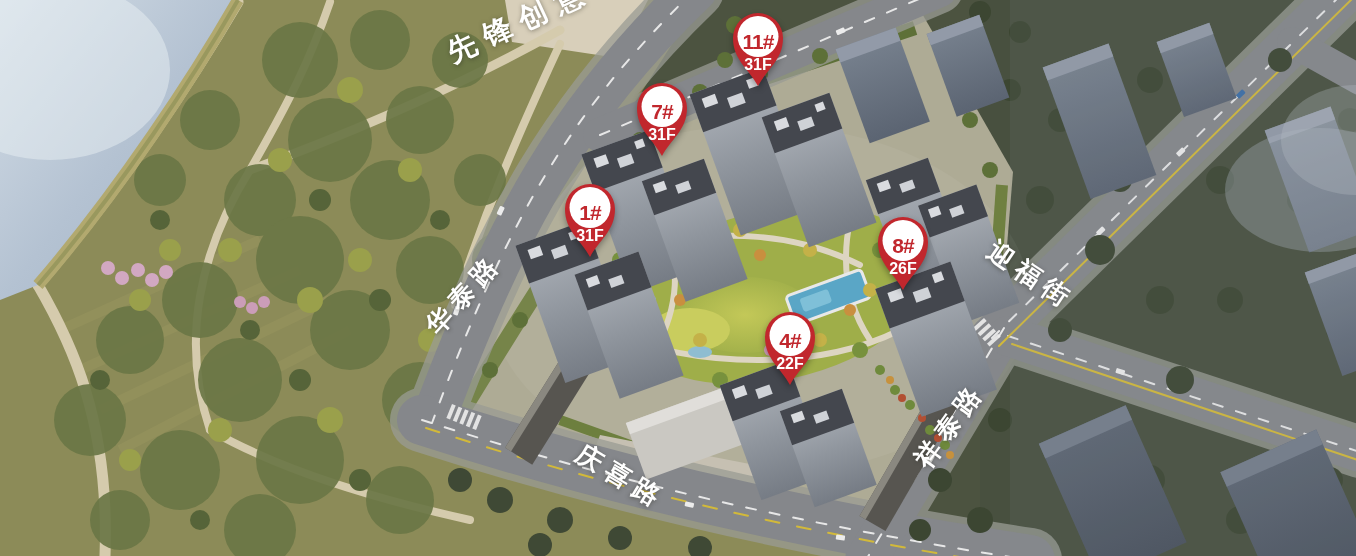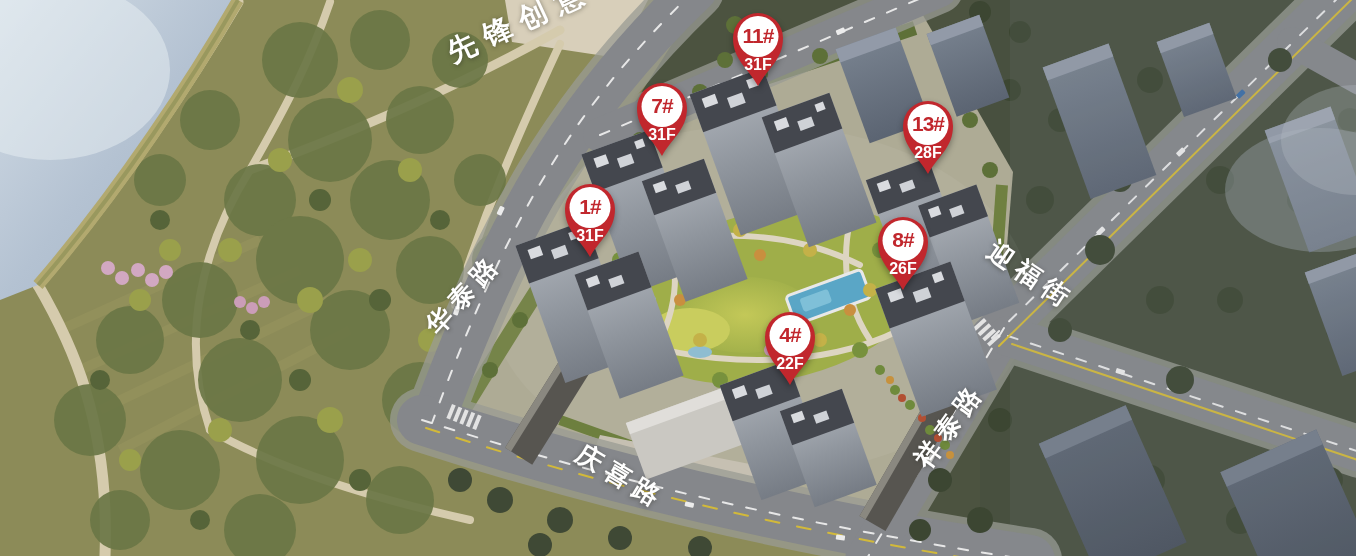--- a/index.html
+++ b/index.html
@@ -7,21 +7,21 @@
          font-family:"Liberation Sans","DejaVu Sans",sans-serif;}
   svg.bg{position:absolute;left:0;top:0;}
   .label-layer,.pin-layer{position:absolute;left:0;top:0;width:100%;height:100%;pointer-events:none;}
   .road-label{position:absolute;color:#fff;font-size:26px;font-weight:600;letter-spacing:7px;
       white-space:nowrap;text-shadow:0 1px 4px rgba(40,40,30,.5);
       transform:translate(-50%,-50%) rotate(var(--r,0deg));}
   .area-label{font-size:29px;letter-spacing:10px;font-weight:600;}
   .pin{position:absolute;width:56px;height:78px;transform:translate(-50%,-100%);
       filter:drop-shadow(0 3px 3px rgba(0,0,0,.35));pointer-events:auto;cursor:pointer;}
   .pin svg{position:absolute;left:0;top:0;}
-  .pin-num{position:absolute;top:11px;left:0;right:0;text-align:center;font-weight:700;
+  .pin-num{position:absolute;top:17px;left:0;right:0;text-align:center;font-weight:700;
       font-size:21px;color:#c1272d;letter-spacing:-1px;line-height:1.4;}
   .pin-floors{position:absolute;top:46px;left:0;right:0;text-align:center;font-weight:700;
       font-size:16px;color:#fff;}
 </style>
 </head>
 <body>
 
 <div class="stage">
 
 <svg class="bg" width="1356" height="556" viewBox="0 0 1356 556">
@@ -542,23 +542,15 @@
     <div class="pin-floors">26F</div>
   </div>
       <div class="pin" style="left: 758px; top: 88px;">
     <svg width="56" height="78" viewBox="0 0 56 78">
       <path class="pin-body" d="M28,76 C19,59 3,50 3,28 A25,25 0 1 1 53,28 C53,50 37,59 28,76 Z" fill="#c1272d"></path>
       <circle class="pin-face" cx="28" cy="26.5" r="20.5" fill="#ffffff"></circle>
     </svg>
     <div class="pin-num" style="color: rgb(193, 39, 45);">11#</div>
     <div class="pin-floors">31F</div>
   </div>
-      <div class="pin" style="left: 928px; top: 176px;">
-    <svg width="56" height="78" viewBox="0 0 56 78">
-      <path class="pin-body" d="M28,76 C19,59 3,50 3,28 A25,25 0 1 1 53,28 C53,50 37,59 28,76 Z" fill="#c1272d"></path>
-      <circle class="pin-face" cx="28" cy="26.5" r="20.5" fill="#ffffff"></circle>
-    </svg>
-    <div class="pin-num" style="color: rgb(193, 39, 45);">13#</div>
-    <div class="pin-floors">28F</div>
-  </div>
     </div>
 
 </div>
 
 </body></html>

